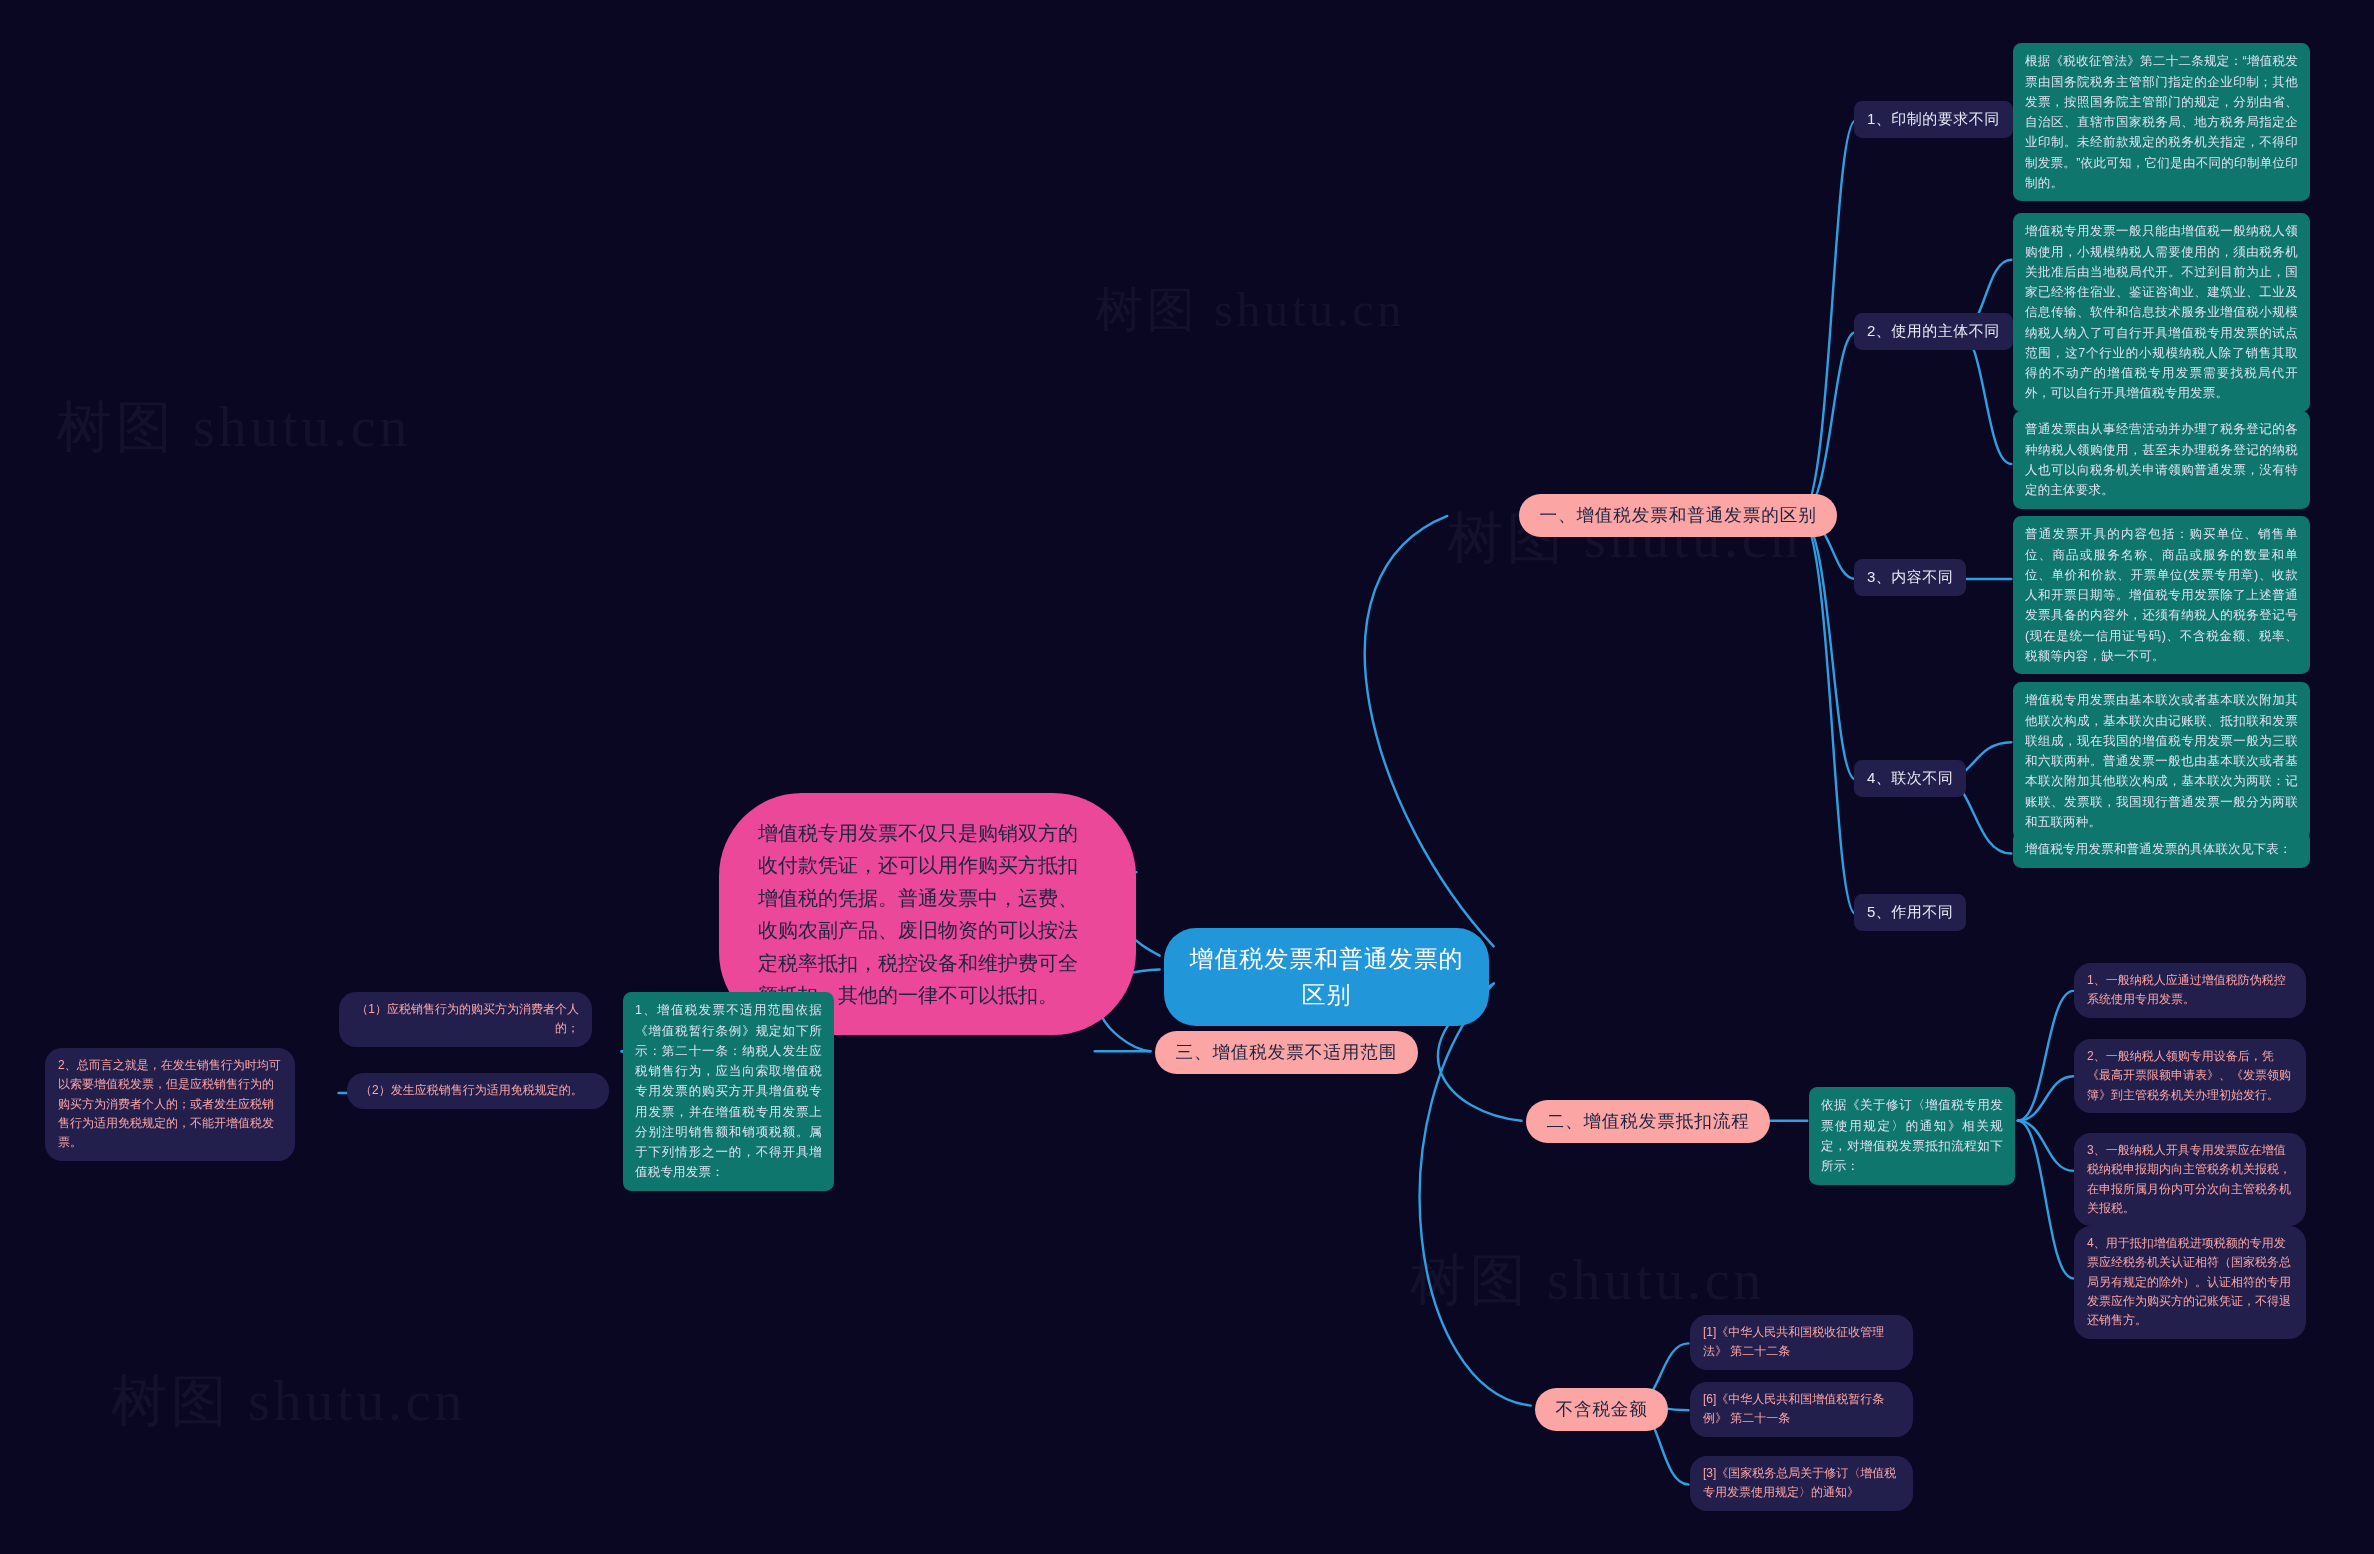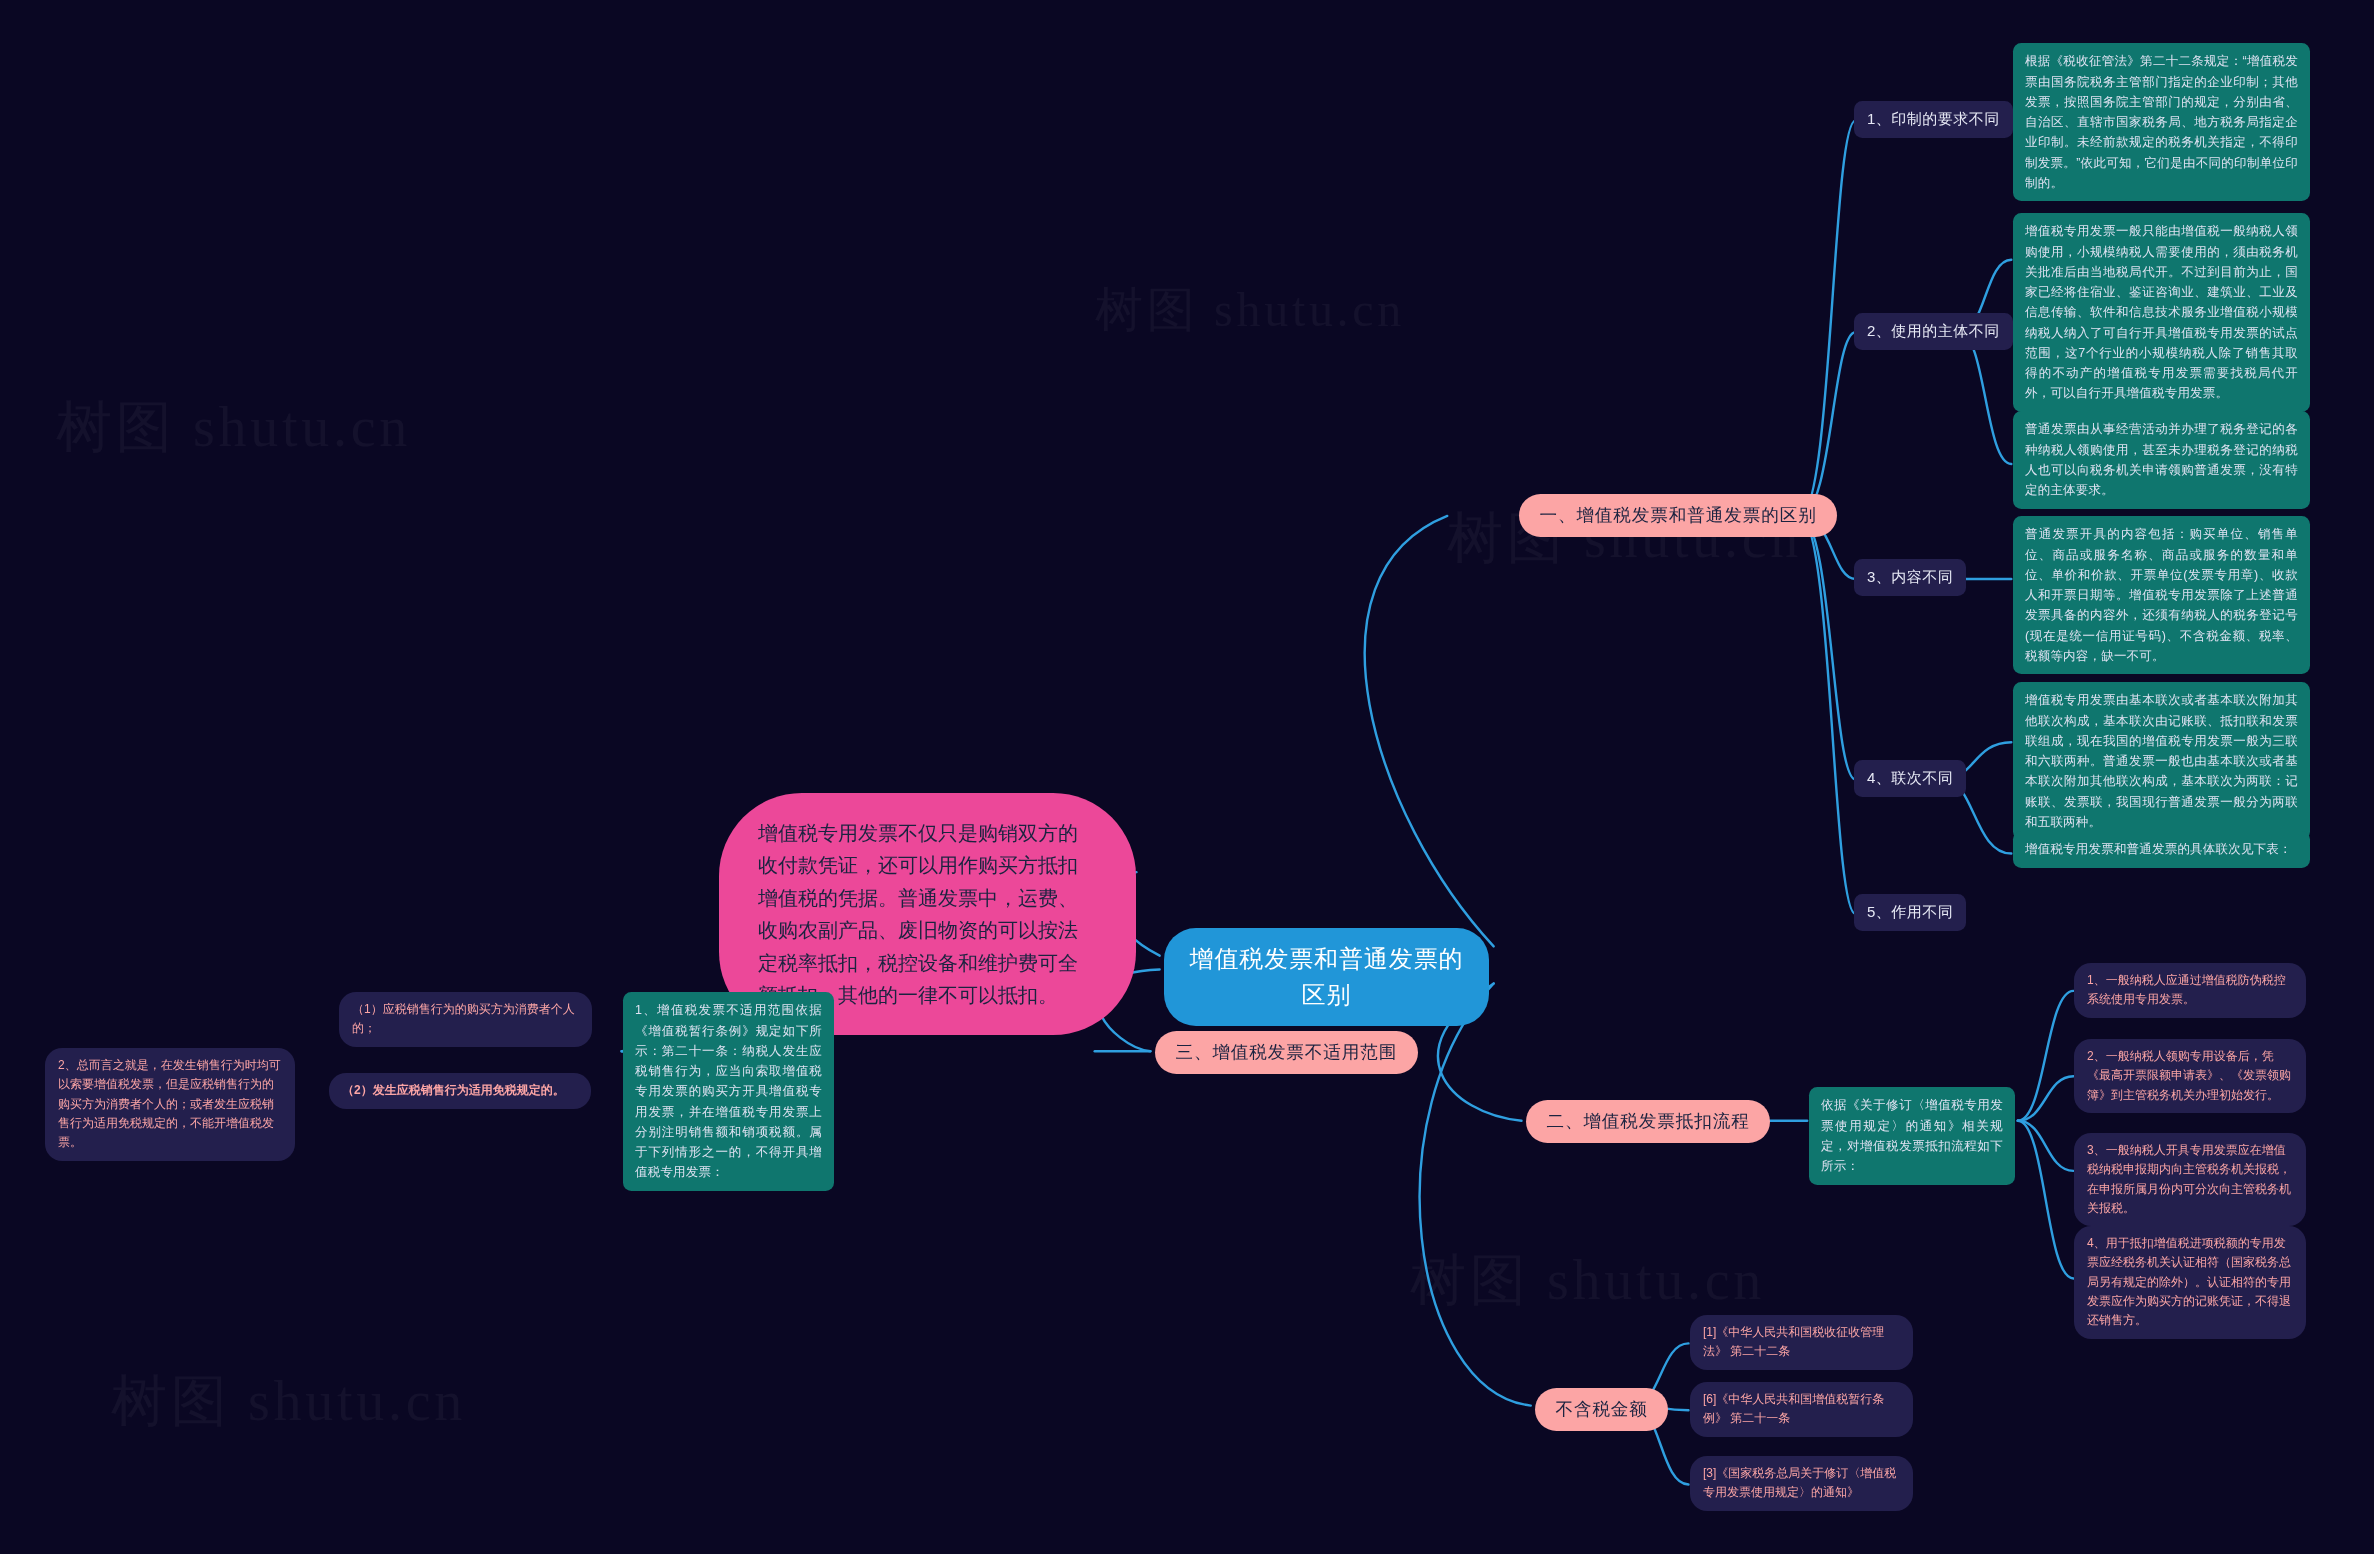--- a/index.html
+++ b/index.html
@@ -219,24 +219,24 @@
   <div class="node leaf" style="left:2074px;top:1226px;width:232px;">
     <span>4、用于抵扣增值税进项税额的专用发票应经税务机关认证相符（国家税务总局另有规定的除外）。认证相符的专用发票应作为购买方的记账凭证，不得退还销售方。</span>
   </div>
 
   <div class="node lvl1" style="left:1155px;top:1031px;">
     <span>三、增值税发票不适用范围</span>
   </div>
   <div class="node detail" style="left:623px;top:992px;width:211px;">
     <span>1、增值税发票不适用范围依据《增值税暂行条例》规定如下所示：第二十一条：纳税人发生应税销售行为，应当向索取增值税专用发票的购买方开具增值税专用发票，并在增值税专用发票上分别注明销售额和销项税额。属于下列情形之一的，不得开具增值税专用发票：</span>
   </div>
-  <div class="node leaf" style="left:339px;top:992px;width:253px;">
+  <div class="node leaf" style="left:339px;top:992px;width:253px;text-align:right;">
     <span>（1）应税销售行为的购买方为消费者个人的；</span>
   </div>
-  <div class="node leaf" style="left:329px;top:1073px;width:262px;font-weight:bold;">
+  <div class="node leaf" style="left:347px;top:1073px;width:262px;">
     <span>（2）发生应税销售行为适用免税规定的。</span>
   </div>
   <div class="node leaf" style="left:45px;top:1048px;width:250px;">
     <span>2、总而言之就是，在发生销售行为时均可以索要增值税发票，但是应税销售行为的购买方为消费者个人的；或者发生应税销售行为适用免税规定的，不能开增值税发票。</span>
   </div>
 
   <div class="node lvl1" style="left:1535px;top:1388px;">
     <span>不含税金额</span>
   </div>
   <div class="node leaf" style="left:1690px;top:1315px;width:223px;">

